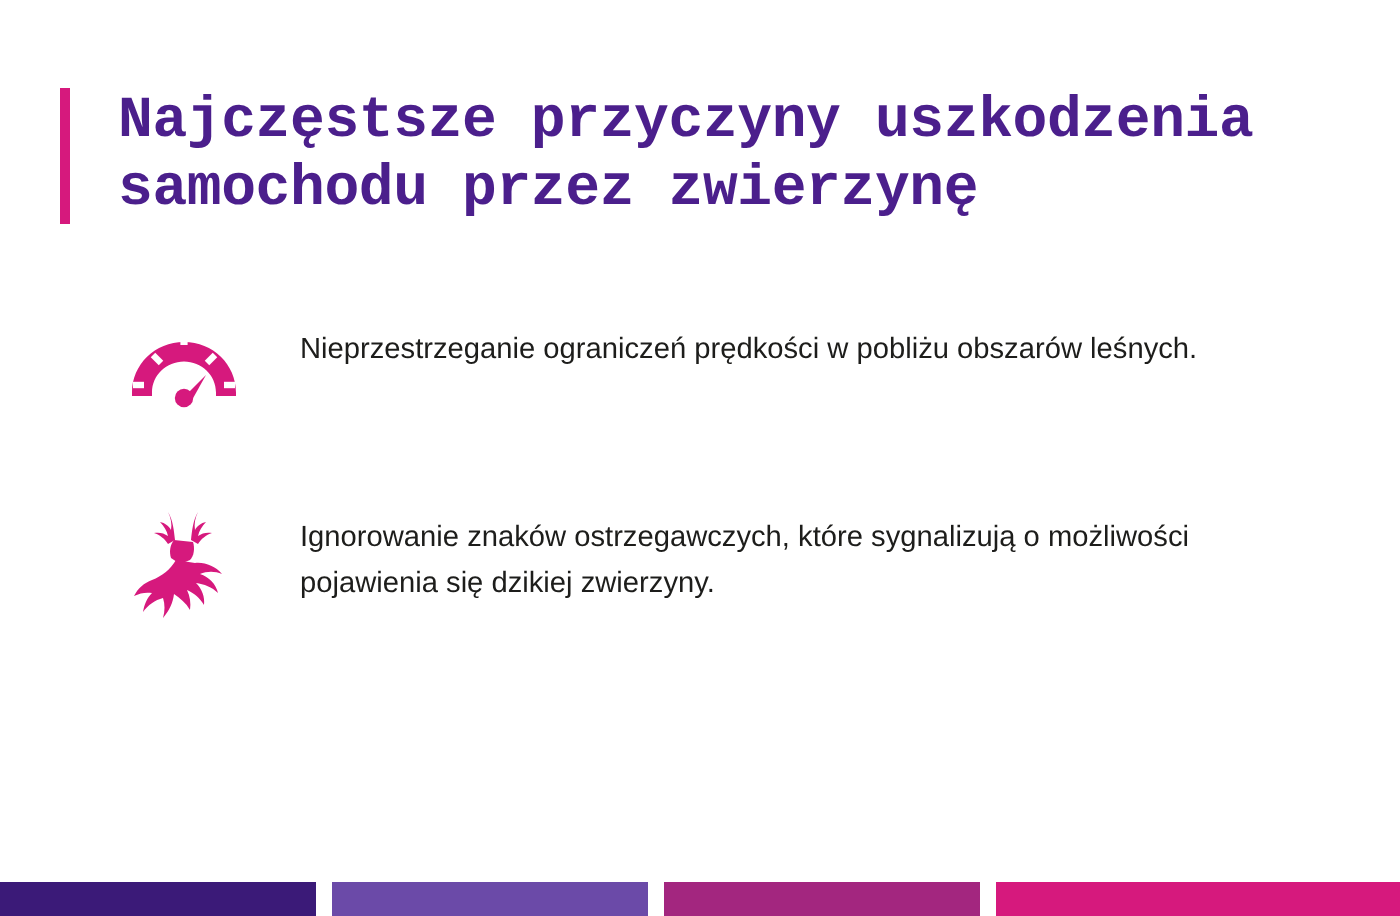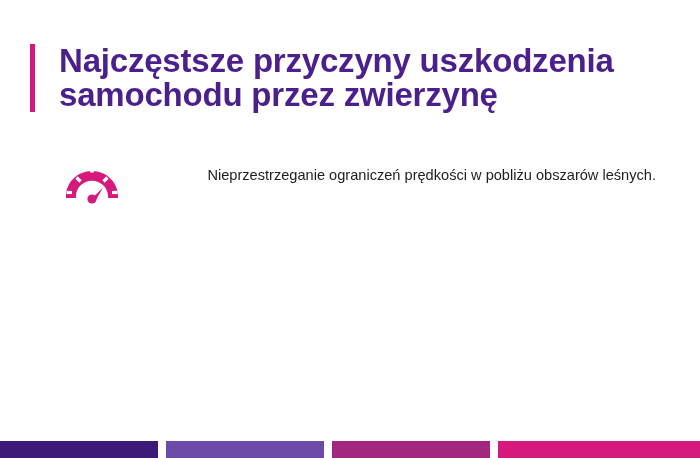--- a/index.html
+++ b/index.html
@@ -33,39 +33,39 @@
   }
   .title-bar {
     width: 5px;
     background: #d6197d;
     flex: 0 0 5px;
     margin-right: 24px;
     border-radius: 0;
   }
   .title-text {
     color: #4b1f8c;
-    font-size: 33px;
+    font-size: 29px;
     font-weight: bold;
     line-height: 34px;
     letter-spacing: -0.2px;
+    font-family: Liberation Mono, monospace;
   }
 
   
   .items {
     position: absolute;
     left: 56px;
     top: 156px;
     width: 600px;
   }
   .item {
     display: flex;
     align-items: flex-start;
     min-height: 72px;
     margin-bottom: 22px;
-    justify-content: space-between;
   }
   .item:last-child { margin-bottom: 0; }
 
   .icon-box {
     width: 72px;
     flex: 0 0 72px;
     height: 66px;
     display: flex;
     align-items: center;
     justify-content: center;
@@ -120,20 +120,35 @@
           <path d="M46.5 12.5 L42.5 16.5" stroke="#ffffff" stroke-width="3.2" fill="none"></path>
           <path d="M5.5 27.5 L11 27.5" stroke="#ffffff" stroke-width="3.2" fill="none"></path>
           <path d="M56.5 27.5 L51 27.5" stroke="#ffffff" stroke-width="3.2" fill="none"></path>
           <path d="M31 33.5 L42 22.5 L35 35 Z" fill="#d6197d"></path>
           <circle cx="31" cy="34" r="4.6" fill="#d6197d"></circle>
         </svg>
       </div>
       <div class="item-text">Nieprzestrzeganie ograniczeń prędkości w pobliżu obszarów leśnych.</div>
     </div>
 
+    <div class="item deer">
+      <div class="icon-box">
+        <svg width="62" height="62" viewBox="0 0 62 62" xmlns="http://www.w3.org/2000/svg">
+          <g fill="#d6197d">
+
+            <path d="M23 4 C24.5 7 25 10 24.5 13 C23.5 11 21.5 9.5 19 9 C21 11 22.5 13.5 23 16 C21 14.5 18.5 14 16 14.5 C19 15.5 21.5 17.5 23 20 L26.5 18 C26 13.5 25.5 8 23 4 Z"></path>
+            <path d="M38 4 C36.5 7 36 10 36.5 13 C37.5 11 39.5 9.5 42 9 C40 11 38.5 13.5 38 16 C40 14.5 42.5 14 45 14.5 C42 15.5 39.5 17.5 38 20 L34.5 18 C35 13.5 35.5 8 38 4 Z"></path>
+
+            <path d="M26 18 C24 20.5 23.5 24 24.5 27 L29 30 L34 28 C36 26 36.5 22 35.5 19 Z"></path>
+            <path d="M27 28 C24 33 20 36 15 38 C11 39.5 8 42 6 46 C9 44.5 12 44 15 44.5 C12.5 47 11 50.5 10.5 54 C13 50.5 16.5 48 20.5 47 C21.5 50 21.5 53.5 20.5 57 C23.5 53.5 25.5 49.5 26 45 C29 47 32 49.5 34 53 C34.5 49.5 34 46 32.5 43 C36 44.5 39 47 41 50.5 C41.5 46.5 40 42.5 37 39.5 C41 40 45 41.5 48 44.5 C47 40 43.5 36.5 39 35 C42.5 33.5 46.5 33.5 50 35 C46.5 31 41.5 29 36.5 29.5 Z"></path>
+          </g>
+        </svg>
+      </div>
+      <div class="item-text">Ignorowanie znaków ostrzegawczych, które sygnalizują o możliwości pojawienia się dzikiej zwierzyny.</div>
+    </div>
 
 
   </div>
 
   <div class="footer-bars">
     <div class="bar" style="background: rgb(59, 26, 120); width: 160px;"></div>
     <div class="bar" style="background: rgb(107, 74, 168); width: 160px;"></div>
     <div class="bar" style="background: rgb(163, 38, 127); width: 160px;"></div>
     <div class="bar" style="background: rgb(214, 25, 125); width: 204px;"></div>
   </div>

